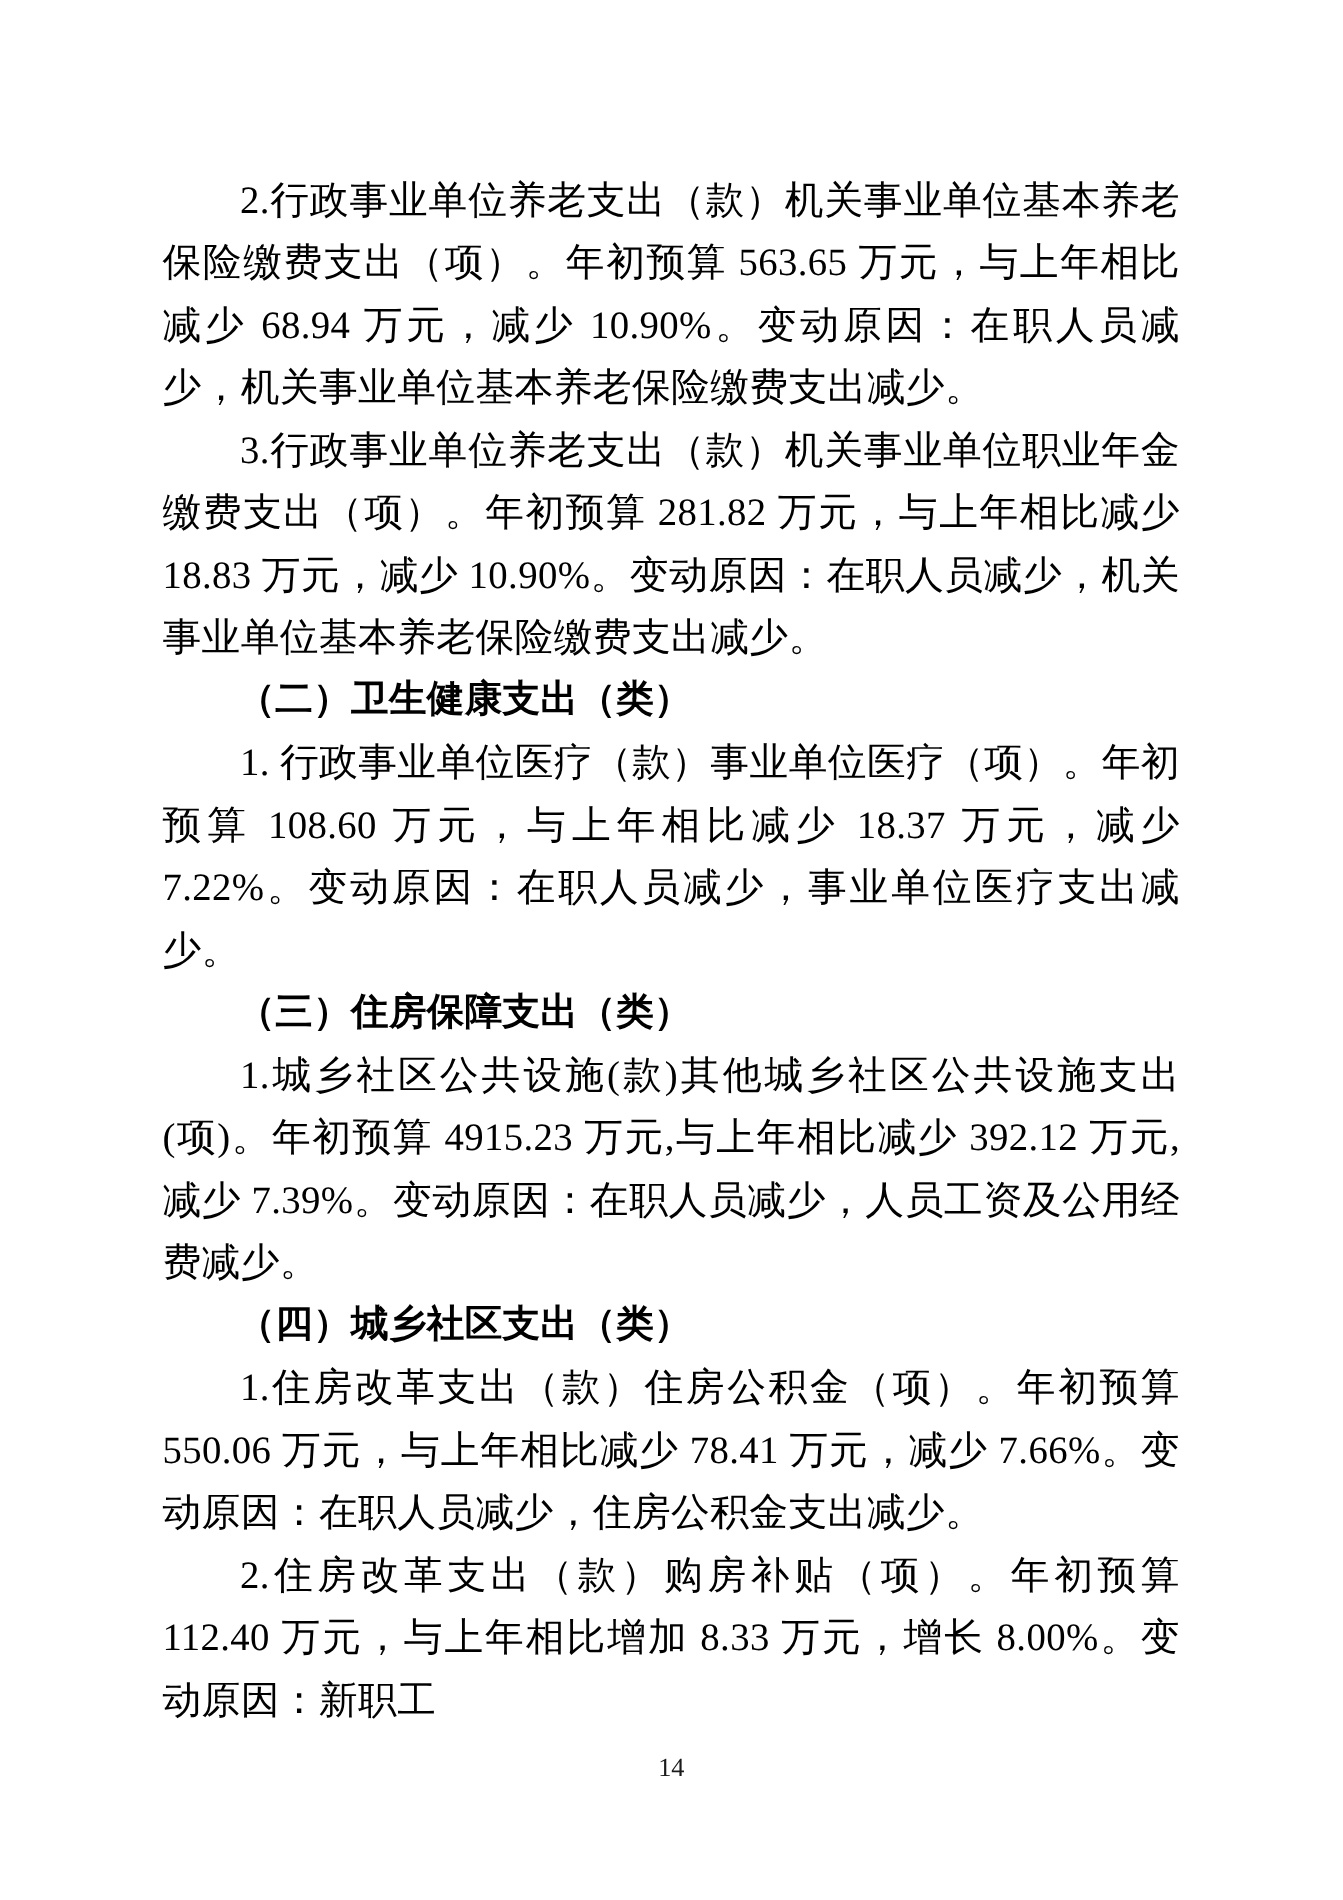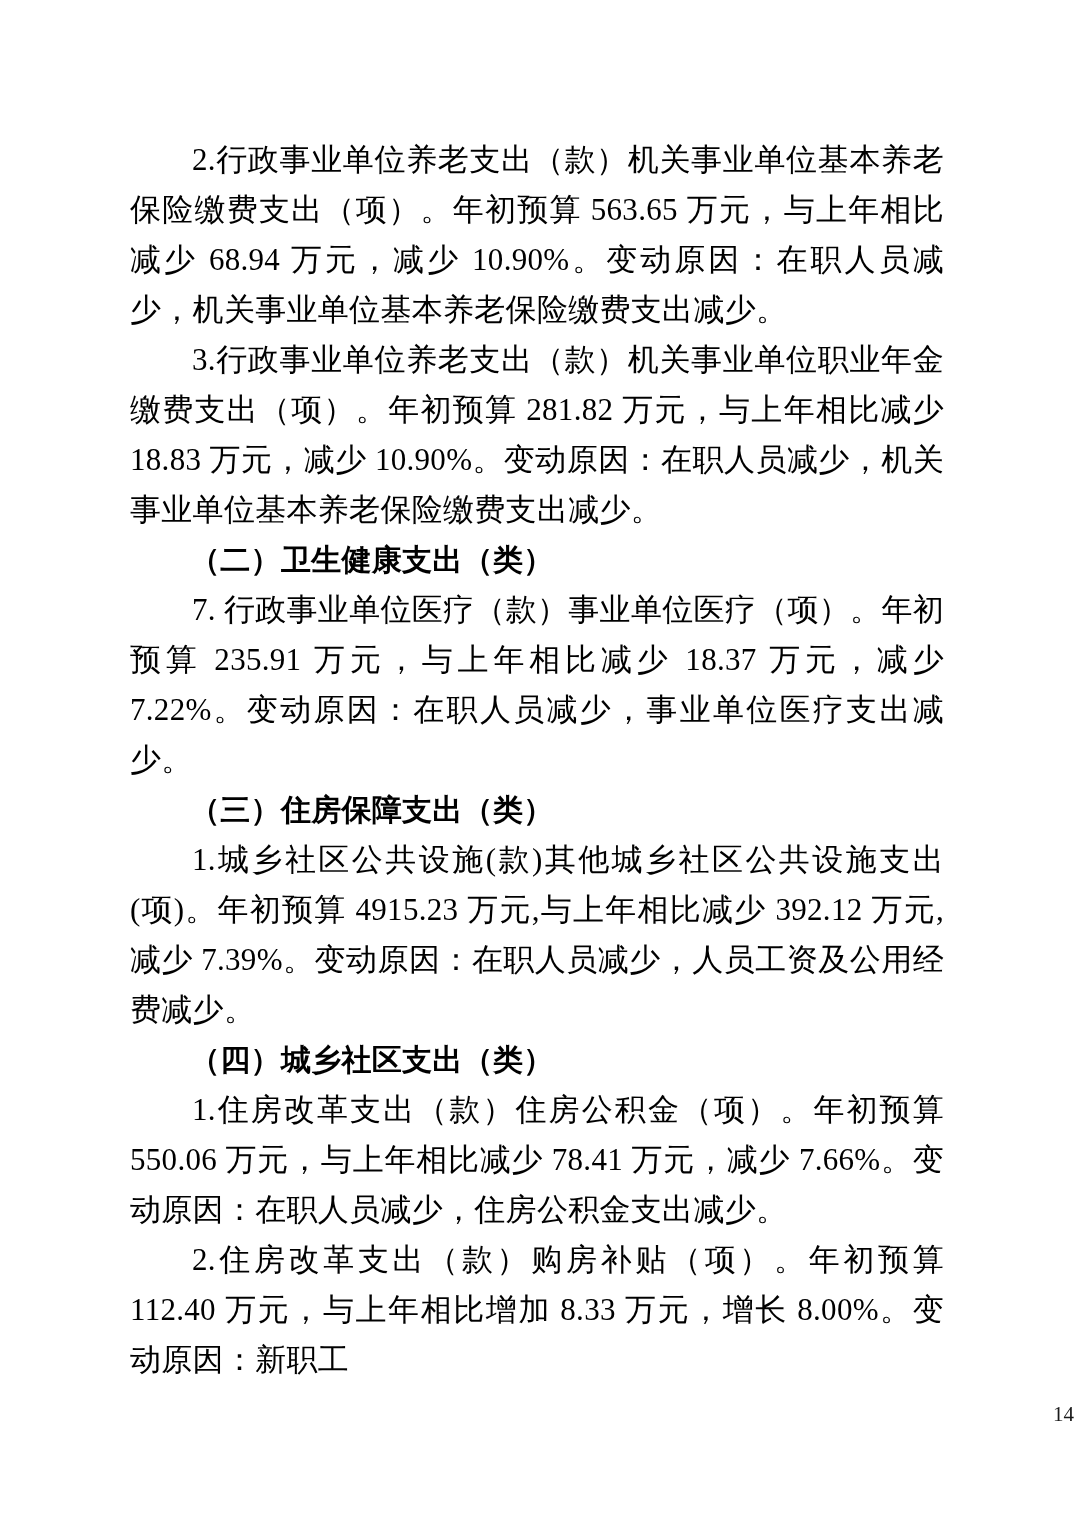--- a/index.html
+++ b/index.html
@@ -45,35 +45,35 @@
     margin: 0;
     text-indent: 2em;
     font-weight: bold;
     letter-spacing: 0.3px;
   }
   .pagenum {
     position: absolute;
     left: 0;
     top: 1402px;
     width: 1074px;
-    text-align: right;
+    text-align: center;
     font-size: 21px;
     color: #1a1a1a;
     font-family: "Liberation Serif", "DejaVu Serif", serif;
   }
 </style>
 </head>
 <body>
 
 <div class="page">
   <div class="content">
     <p class="para">2.行政事业单位养老支出（款）机关事业单位基本养老保险缴费支出（项）。年初预算 563.65 万元，与上年相比减少 68.94 万元，减少 10.90%。变动原因：在职人员减少，机关事业单位基本养老保险缴费支出减少。</p>
     <p class="para">3.行政事业单位养老支出（款）机关事业单位职业年金缴费支出（项）。年初预算 281.82 万元，与上年相比减少 18.83 万元，减少 10.90%。变动原因：在职人员减少，机关事业单位基本养老保险缴费支出减少。</p>
     <p class="heading">（二）卫生健康支出（类）</p>
-    <p class="para">7. 行政事业单位医疗（款）事业单位医疗（项）。年初预算 235.91 万元，与上年相比减少 18.37 万元，减少 7.22%。变动原因：在职人员减少，事业单位医疗支出减少。</p>
+    <p class="para">1. 行政事业单位医疗（款）事业单位医疗（项）。年初预算 108.60 万元，与上年相比减少 18.37 万元，减少 7.22%。变动原因：在职人员减少，事业单位医疗支出减少。</p>
     <p class="heading">（三）住房保障支出（类）</p>
     <p class="para">1.城乡社区公共设施(款)其他城乡社区公共设施支出(项)。年初预算 4915.23 万元,与上年相比减少 392.12 万元,减少 7.39%。变动原因：在职人员减少，人员工资及公用经费减少。</p>
     <p class="heading">（四）城乡社区支出（类）</p>
     <p class="para">1.住房改革支出（款）住房公积金（项）。年初预算 550.06 万元，与上年相比减少 78.41 万元，减少 7.66%。变动原因：在职人员减少，住房公积金支出减少。</p>
     <p class="para">2.住房改革支出（款）购房补贴（项）。年初预算 112.40 万元，与上年相比增加 8.33 万元，增长 8.00%。变动原因：新职工</p>
   </div>
   <div class="pagenum">14</div>
 </div>
 
 </body></html>

